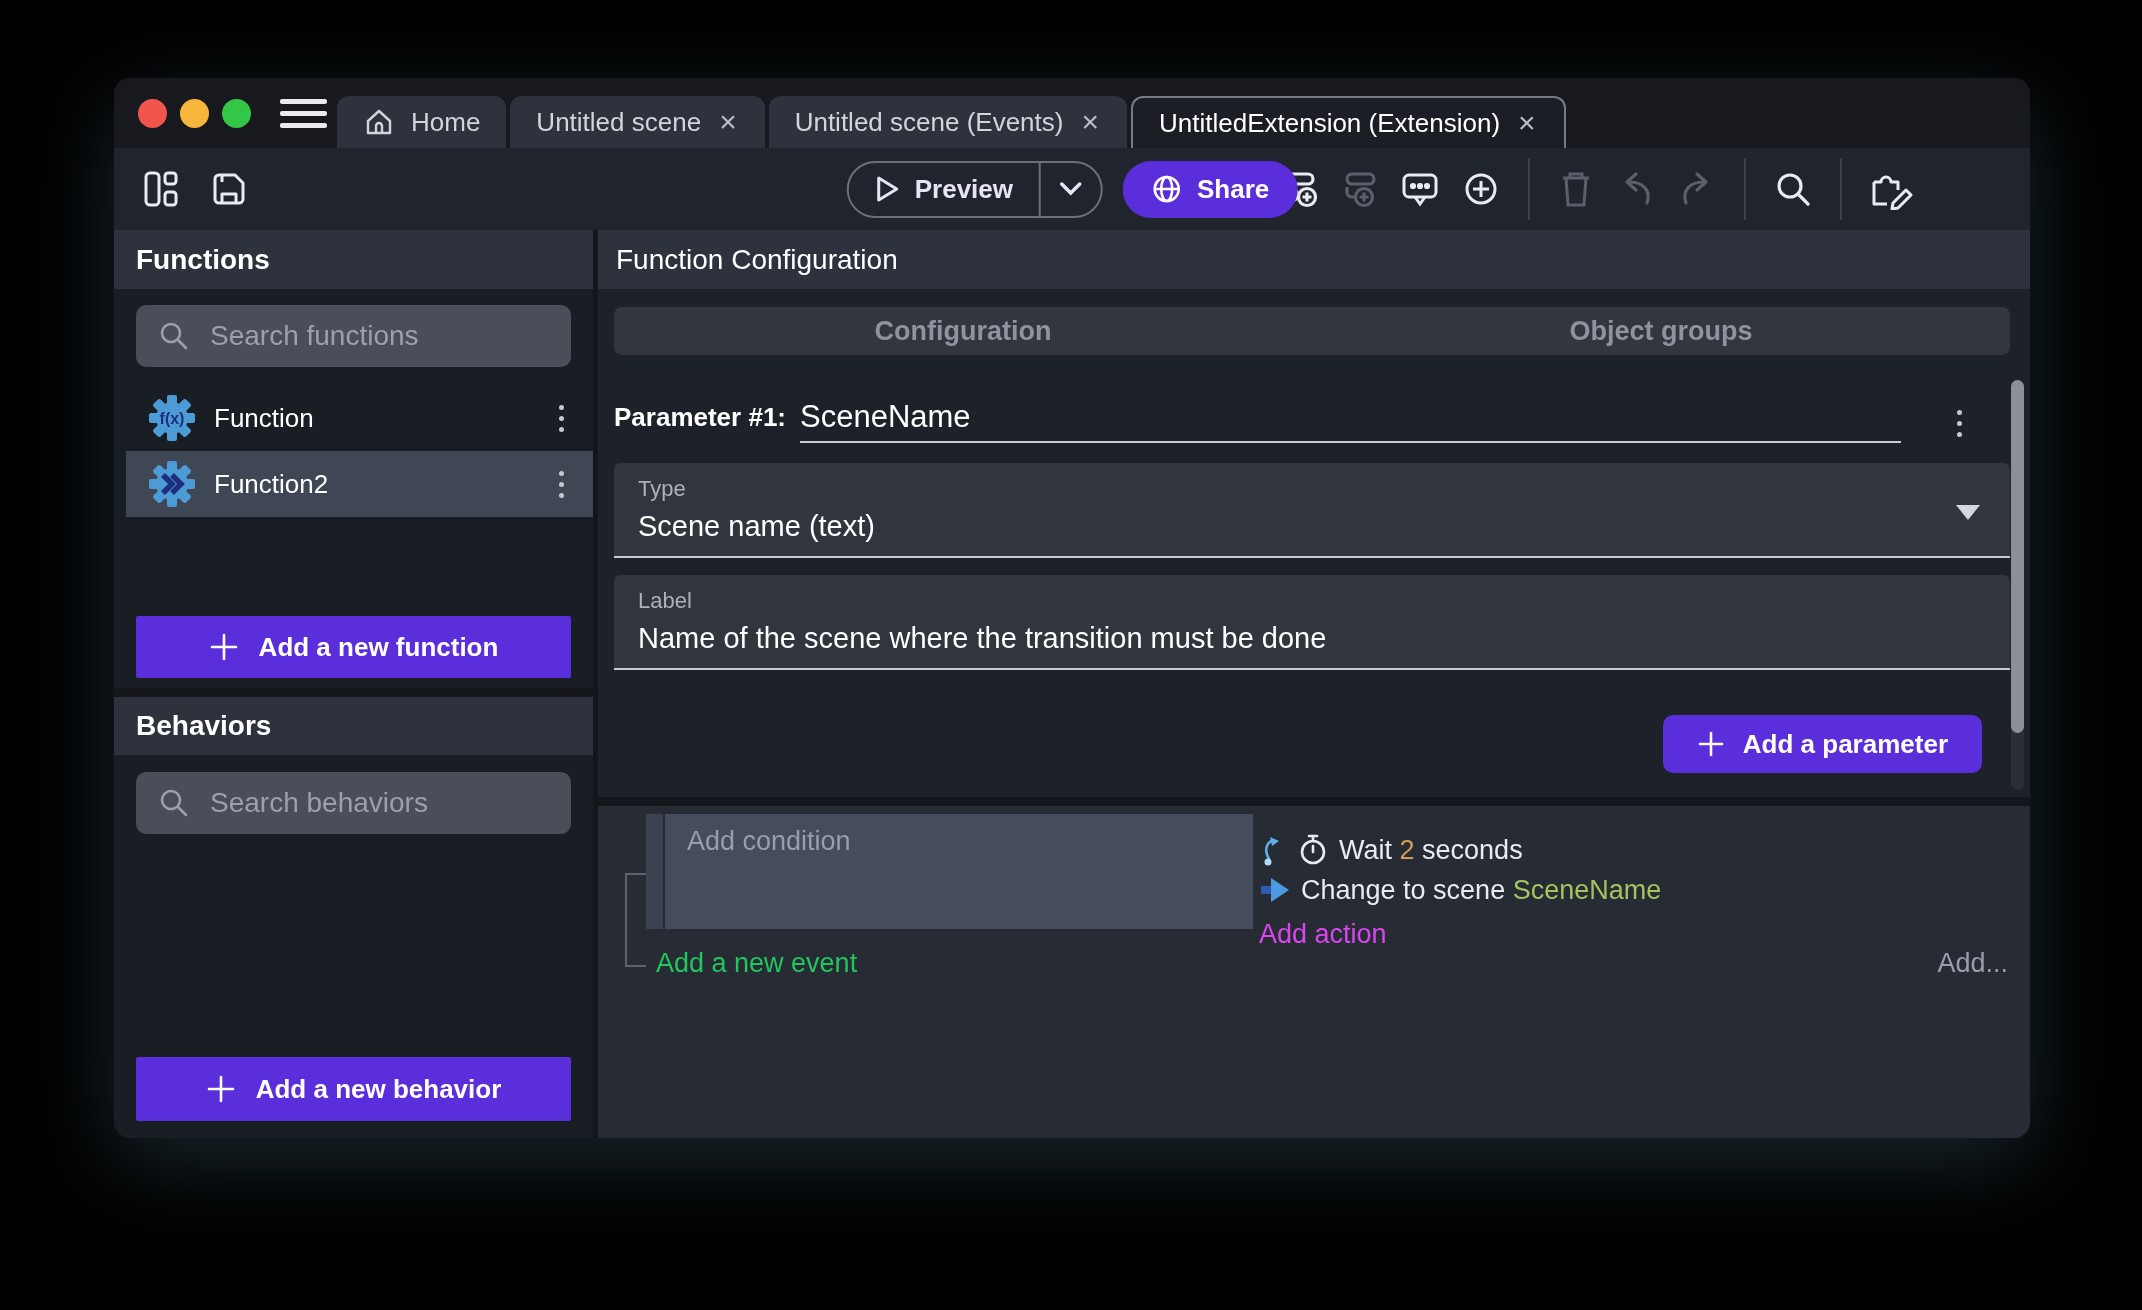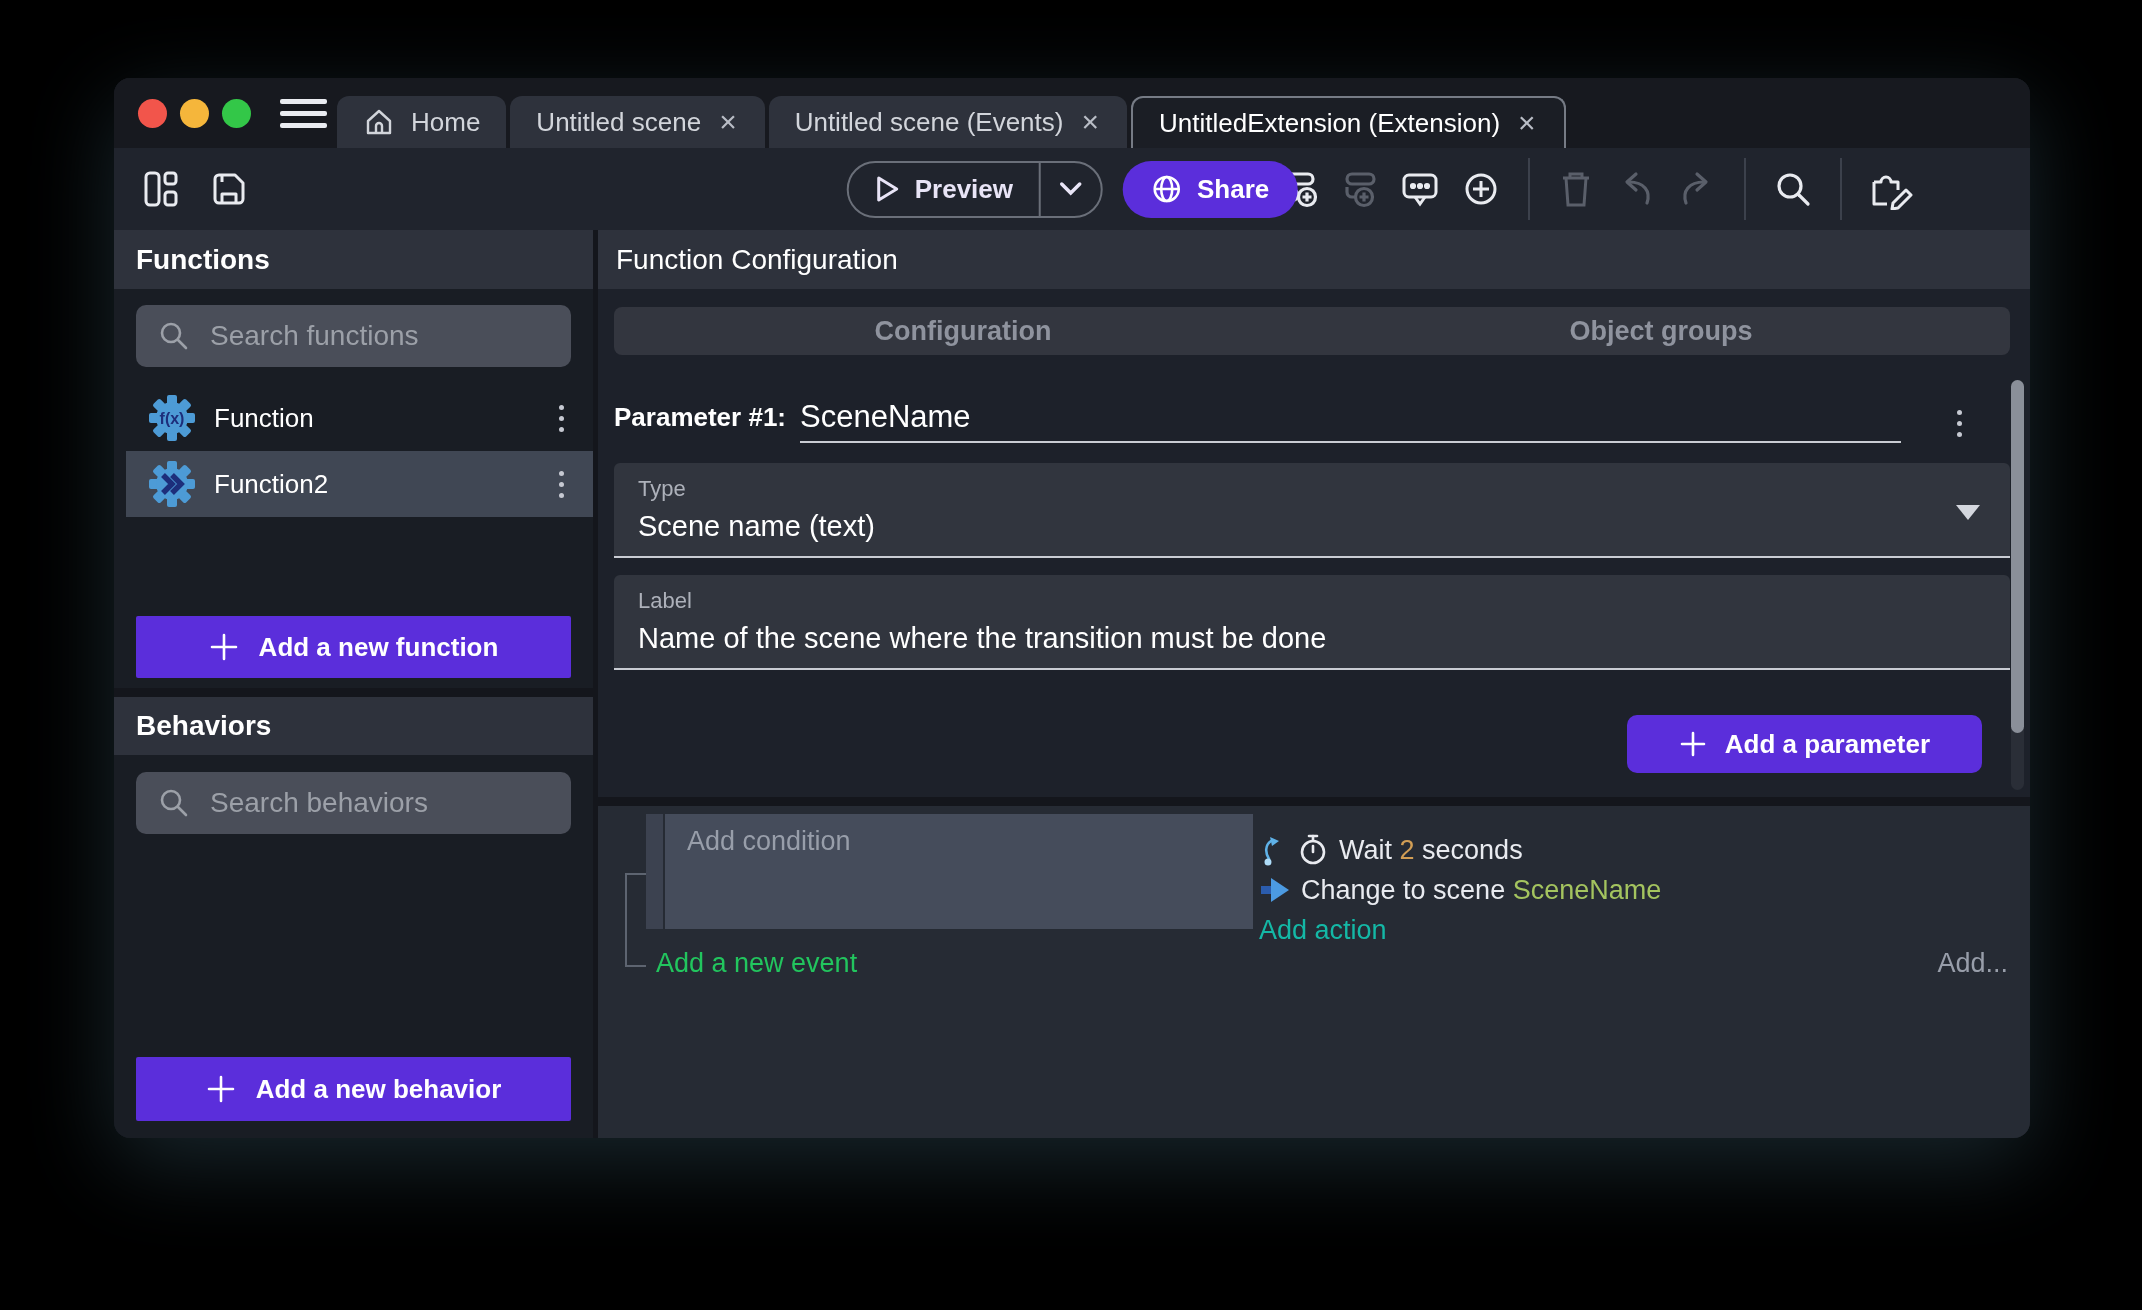--- a/index.html
+++ b/index.html
@@ -80,35 +80,35 @@
   .param-name-wrap { flex:1; display:flex; align-items:flex-end; border-bottom:2px solid #C9CCD3; margin:0 46px 0 14px; padding-bottom:6px; cursor:text; }
   .param-name { color:#FFFFFF; font-size:31px; }
   .param-kebab { margin:0 39px 6px 0; }
 
   .field { margin-top:20px; height:95px; background:#31353E; border-radius:6px 6px 0 0; border-bottom:2px solid #C9CCD3; padding:13px 24px; position:relative; cursor:pointer; }
   .field + .field { margin-top:17px; }
   .field .flabel { color:#ADB1BA; font-size:22px; }
   .field .fvalue { color:#FFFFFF; font-size:29px; margin-top:8px; }
   .caret-down { position:absolute; right:30px; top:42px; width:0; height:0; border-left:12px solid transparent; border-right:12px solid transparent; border-top:15px solid #D4D7DE; }
 
-  .addparam-btn { margin-top:45px; align-self:flex-end; margin-right:28px; height:58px; padding:0 52px; background:#5B2EDB; border:none; border-radius:10px; color:#fff; font-size:26px; font-weight:bold; display:flex; align-items:center; gap:18px; cursor:pointer; font-family:inherit; }
+  .addparam-btn { margin-top:45px; align-self:flex-end; margin-right:28px; height:58px; padding:0 34px; background:#5B2EDB; border:none; border-radius:10px; color:#fff; font-size:26px; font-weight:bold; display:flex; align-items:center; gap:18px; cursor:pointer; font-family:inherit; }
   .scrolltrack { position:absolute; right:6px; top:91px; width:13px; height:410px; background:#2A2E37; border-radius:7px; }
   .scrollthumb { position:absolute; left:0; top:0; width:13px; height:353px; background:#8A8F99; border-radius:7px; cursor:grab; }
 
   
   .events { flex:1; background:#262B34; position:relative; min-height:0; }
   .event-block { position:absolute; left:48px; top:8px; display:flex; }
   .event-strip { width:17px; height:115px; background:#3C4250; margin-right:2px; }
   .condition-panel { width:588px; height:115px; background:#454C5B; padding:12px 22px; cursor:pointer; }
   .condition-panel .muted { color:#989EAA; font-size:27px; }
   .actions { position:absolute; left:661px; top:24px; }
   .action-row { display:flex; align-items:center; gap:10px; height:40px; color:#E9EBF0; font-size:27px; cursor:pointer; }
   .action-row .num { color:#D29E55; }
   .action-row .scene { color:#A4C45F; }
-  .action-row.muted-row { color:#14b8a6; }
+  .action-row.muted-row { color:#d946ef;align-items:flex-end; }
   .bracket { position:absolute; left:27px; top:67px; width:21px; height:94px; border-left:2px solid #5D6470; border-top:2px solid #5D6470; border-bottom:2px solid #5D6470; }
   .add-event { position:absolute; left:58px; top:142px; color:#22c55e; font-size:27px; cursor:pointer; }
   .add-more { position:absolute; right:22px; top:142px; color:#989EAA; font-size:27px; cursor:pointer; }
   svg { display:block; }
 </style>
 </head>
 <body>
 
 <div class="stage">
   <div class="window">

